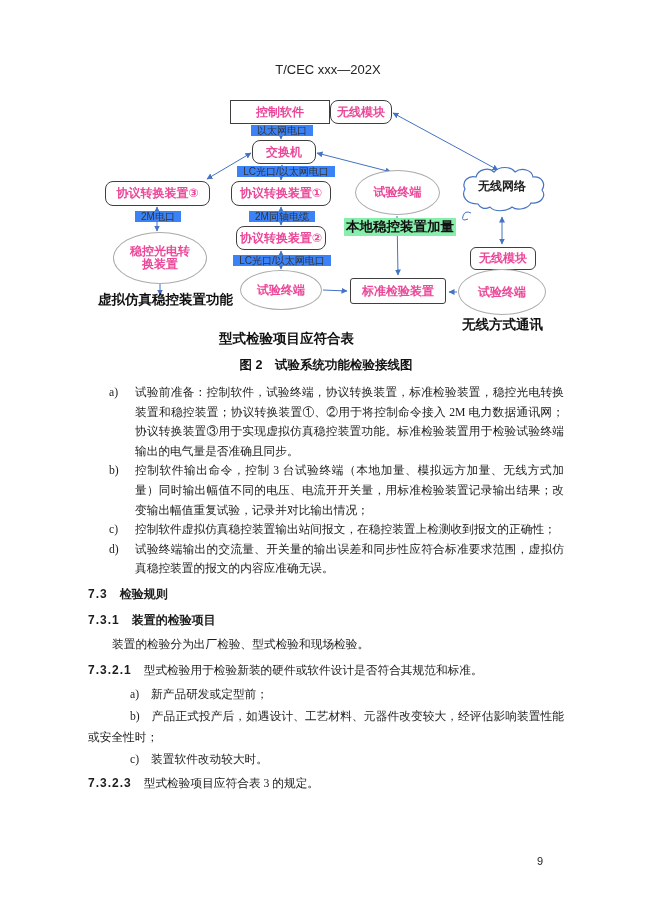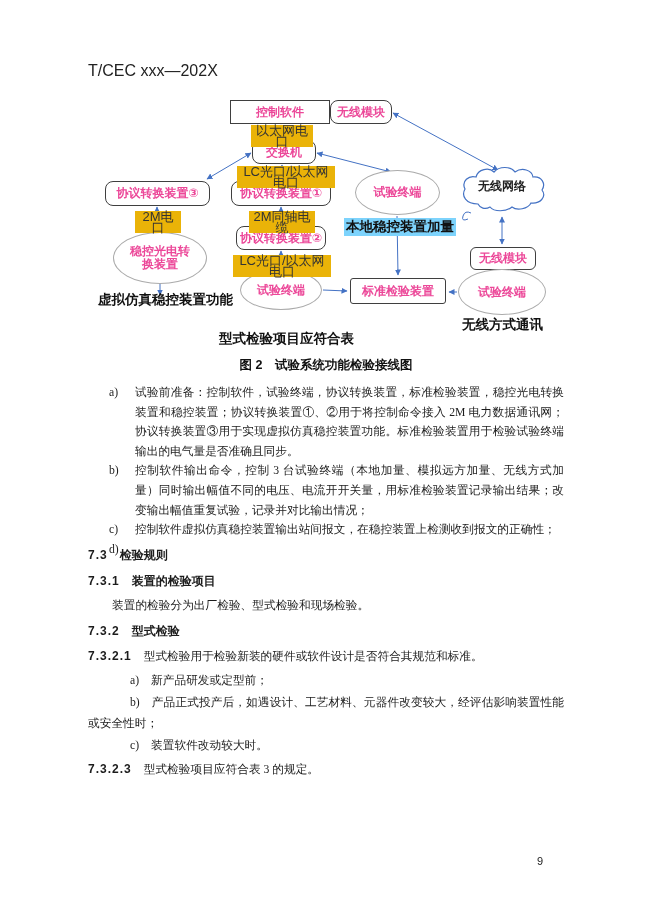--- a/index.html
+++ b/index.html
@@ -1,37 +1,37 @@
 <!DOCTYPE html>
 <html><head>
 <meta charset="utf-8">
 <style>
   html,body{margin:0;padding:0;background:#ffffff;}
   .page{position:relative;width:650px;height:919px;background:#ffffff;overflow:hidden;
         font-family:"Liberation Serif","DejaVu Serif",serif;color:#1c1c1c;}
-  .hdr{position:absolute;top:62px;left:88px;width:480px;text-align:left;
-       font-family:"Liberation Sans","DejaVu Sans",sans-serif;font-size:16px;color:#222;}
+  .hdr{position:absolute;top:62px;left:88px;width:480px;text-align:center;
+       font-family:"Liberation Sans","DejaVu Sans",sans-serif;font-size:13px;color:#222;}
   
   .diagram{position:absolute;left:90px;top:95px;width:470px;height:262px;}
   .diagram svg.wires{position:absolute;left:0;top:0;z-index:1;}
   .nd{position:absolute;z-index:2;display:flex;align-items:center;justify-content:center;
       background:#fff;font-family:"Liberation Sans","DejaVu Sans",sans-serif;
       font-size:12px;font-weight:600;color:#ec4899;text-align:center;box-sizing:border-box;}
   .rect{border:1.2px solid #3f3f3f;}
   .round{border:1.2px solid #3f3f3f;border-radius:8px;}
   .ell{border:1px solid #ababab;border-radius:50%;background:#fff;line-height:13px;}
   .ell .inner{display:block;width:64px;}
   .cloudwrap{position:absolute;z-index:2;}
   .cloudwrap .cloudlab{position:absolute;left:0;top:12px;width:100%;text-align:center;
       font-family:"Liberation Sans","DejaVu Sans",sans-serif;font-size:12px;font-weight:600;color:#222;}
-  .elab{position:absolute;z-index:3;background:#eab308;font-family:"Liberation Sans","DejaVu Sans",sans-serif;
-      font-size:13px;color:#333;text-align:center;line-height:11px;padding:0 1px;}
+  .elab{position:absolute;z-index:3;background:#3b82f6;font-family:"Liberation Sans","DejaVu Sans",sans-serif;
+      font-size:10px;color:#333;text-align:center;line-height:11px;padding:0 1px;}
   .ann{position:absolute;z-index:3;font-family:"Liberation Sans","DejaVu Sans",sans-serif;
       font-size:13.5px;font-weight:700;color:#111;white-space:nowrap;}
-  .ann.bg{background:#7dd3fc;padding:0 2px;}
+  .ann.bg{background:#86efac;padding:0 2px;}
   .caption{position:absolute;left:88px;top:357px;width:476px;text-align:center;
       font-family:"Liberation Sans","DejaVu Sans",sans-serif;font-size:12.5px;font-weight:700;color:#111;}
   
   .content{position:absolute;left:88px;top:383px;width:476px;font-size:11.7px;line-height:19.6px;
       text-align:justify;color:#1c1c1c;}
   .li{position:relative;padding-left:47px;margin:0;}
   .li .lab{position:absolute;left:21px;top:0;}
   .hd{font-family:"Liberation Sans","DejaVu Sans",sans-serif;font-weight:700;font-size:12px;
       line-height:20px;margin:0;text-align:left;}
   .hd .num{letter-spacing:1px;margin-right:12px;}
@@ -127,32 +127,30 @@
     <p class="li">
       <span class="lab">b)</span>
       <span>控制软件输出命令，控制 3 台试验终端（本地加量、模拟远方加量、无线方式加量）同时输出幅值不同的电压、电流开开关量，用标准检验装置记录输出结果；改变输出幅值重复试验，记录并对比输出情况；</span>
     </p>
     <p class="li">
       <span class="lab">c)</span>
       <span>控制软件虚拟仿真稳控装置输出站间报文，在稳控装置上检测收到报文的正确性；</span>
     </p>
     <p class="li">
       <span class="lab">d)</span>
+      <span>试验终端输出的交流量、开关量的输出误差和同步性应符合标准要求范围，虚拟仿真稳控装置的报文的内容应准确无误。</span>
     </p>
 
     <p class="hd hd73">
       <span class="num">7.3</span><span>检验规则</span>
     </p>
     <p class="hd hd731">
       <span class="num">7.3.1</span><span>装置的检验项目</span>
     </p>
     <p class="p-body">装置的检验分为出厂检验、型式检验和现场检验。</p>
-    <p class="hd hd732">
-      <span class="num">7.3.2</span><span>型式检验</span>
-    </p>
 
     <p class="clause first">
       <span class="num">7.3.2.1</span><span>型式检验用于检验新装的硬件或软件设计是否符合其规范和标准。</span>
     </p>
 
     <p class="sub first">
       <span class="slab">a)</span><span>新产品研发或定型前；</span>
     </p>
     <p class="sub">
       <span class="slab">b)</span><span>产品正式投产后，如遇设计、工艺材料、元器件改变较大，经评估影响装置性能或安全性时；</span>

